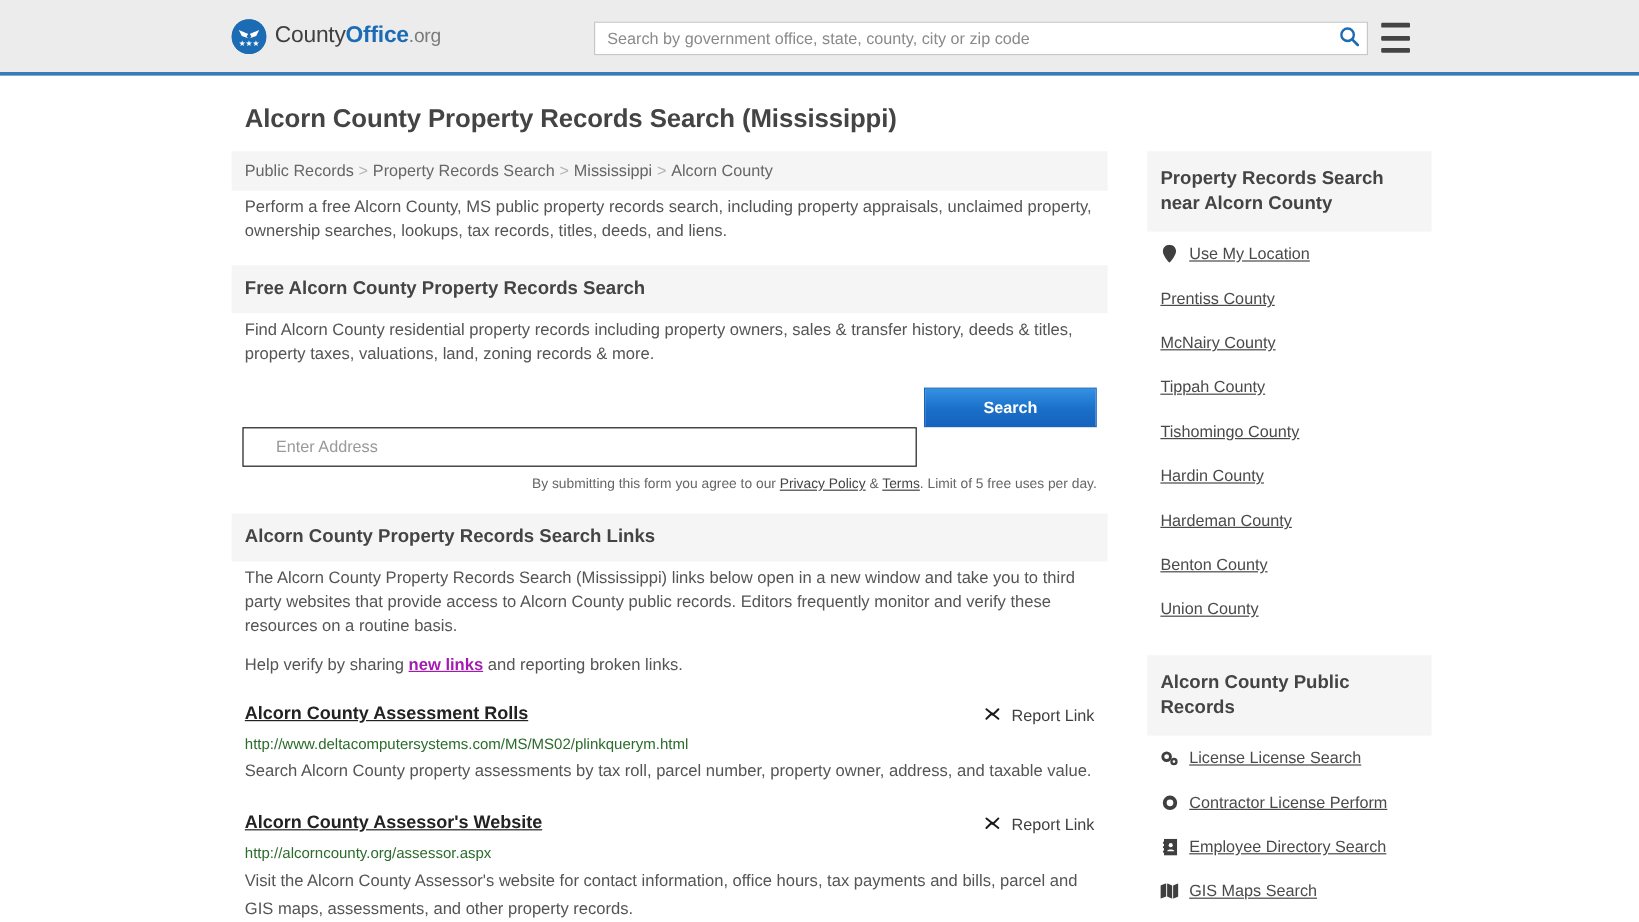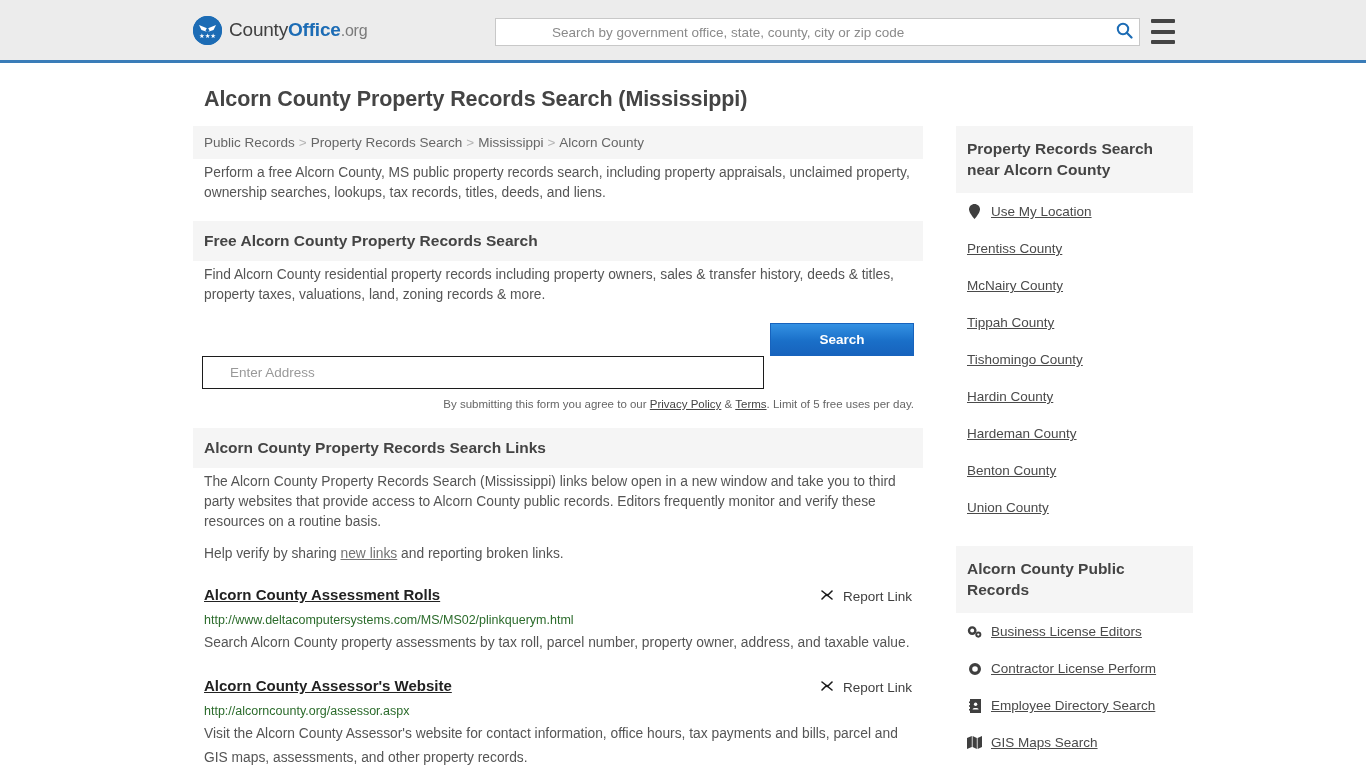--- a/index.html
+++ b/index.html
@@ -47,21 +47,20 @@
   .logo-text .w3 { color: #7b7b7b; font-size: 16px; }
 
   .searchbar {
     position: absolute;
     left: 495px; top: 18px;
     width: 645px; height: 28px;
     background: #fff;
     border: 1px solid #c8c8c8;
     display: flex;
     align-items: center;
-    padding-left: 46px;
   }
   .searchbar input {
     flex: 1;
     height: 26px;
     border: 0;
     outline: none;
     padding: 0 10px;
     font-size: 13.5px;
     font-family: "Liberation Sans", sans-serif;
     color: #444;
@@ -311,21 +310,21 @@
         <span>By submitting this form you agree to our </span><a href="#">Privacy Policy</a><span> &amp; </span><a href="#">Terms</a><span>. Limit of 5 free uses per day.</span>
       </div>
 
       <div class="section-head">
         <h2>Alcorn County Property Records Search Links</h2>
       </div>
 
       <p class="body-text">The Alcorn County Property Records Search (Mississippi) links below open in a new window and take you to third party websites that provide access to Alcorn County public records. Editors frequently monitor and verify these resources on a routine basis.</p>
 
       <p class="body-text tight">
-        <span>Help verify by sharing </span><a href="#" style="color:#737373;text-decoration:underline;font-weight:normal;">new links</a><span> and reporting broken links.</span>
+        <span>Help verify by sharing </span><a href="#" style="color:#a21caf;text-decoration:underline;font-weight:bold;">new links</a><span> and reporting broken links.</span>
       </p>
 
       <div class="result">
         <div class="result-top">
           <a class="result-title" href="#">Alcorn County Assessment Rolls</a>
           <span class="report-link">
             <span>
               <svg width="16" height="16" viewBox="0 0 16 16">
                 <path d="M3 12 L7 8" stroke="#1a1a1a" stroke-width="1.6" stroke-linecap="round" fill="none"></path>
                 <path d="M9 8 L13 4" stroke="#1a1a1a" stroke-width="1.6" stroke-linecap="round" fill="none"></path>
@@ -407,21 +406,21 @@
       </div>
 
       <ul class="side-list">
         <li>
           <span class="side-icon">
             <svg width="15" height="14" viewBox="0 0 15 14">
               <circle cx="5.2" cy="5.6" r="3.2" fill="none" stroke="#3f3f3f" stroke-width="2.4"></circle>
               <circle cx="11.3" cy="9.6" r="2.1" fill="none" stroke="#3f3f3f" stroke-width="1.9"></circle>
             </svg>
           </span>
-          <a href="#">Business License Editors</a>
+          <a href="#">License License Search</a>
         </li>
         <li>
           <span class="side-icon">
             <svg width="14" height="14" viewBox="0 0 14 14">
               <circle cx="7" cy="7" r="4.4" fill="none" stroke="#3f3f3f" stroke-width="3.2"></circle>
               <circle cx="7" cy="7" r="1.6" fill="#ffffff"></circle>
             </svg>
           </span>
           <a href="#">Contractor License Perform</a>
         </li>

